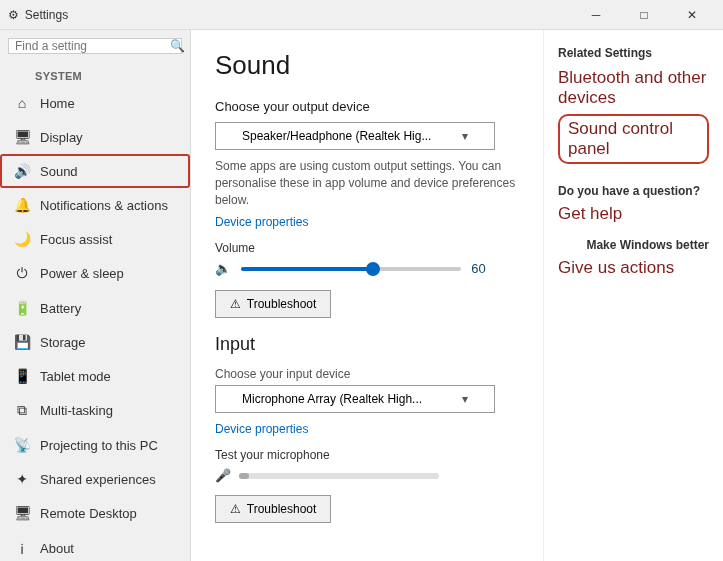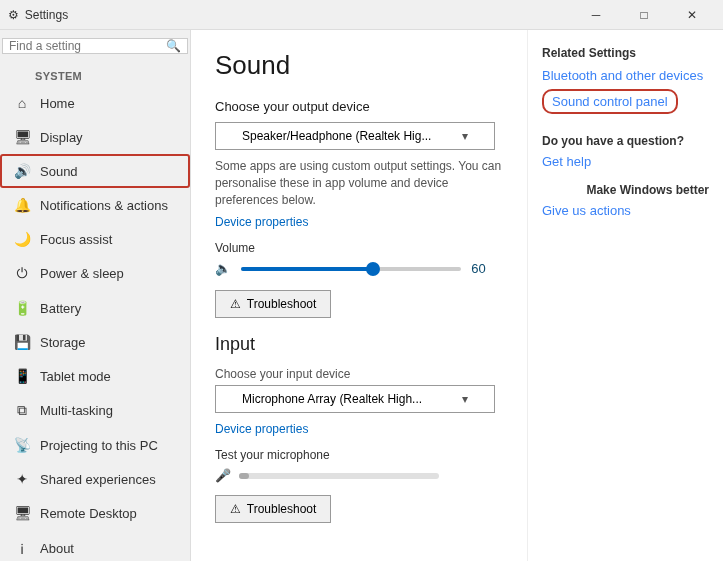--- a/index.html
+++ b/index.html
@@ -56,21 +56,21 @@
     .sidebar {
       width: 191px;
       background: #f0f0f0;
       display: flex;
       flex-direction: column;
       overflow-y: auto;
       border-right: 1px solid #ddd;
       flex-shrink: 0;
     }
     .search-box {
-      margin: 8px 2px;
+      margin: 8px 8px;
       display: flex;
       align-items: flex-start;
       background: #fff;
       border: 1px solid #ccc;
       height: 30px;
       padding: 0 6px;
     }
     .search-box input {
       border: none;
       outline: none;
@@ -235,35 +235,35 @@
     }
     .mic-bar-fill {
       width: 10px;
       height: 6px;
       background: #aaa;
       border-radius: 3px;
     }
 
     
     .right-panel {
-      width: 196px;
+      width: 180px;
       padding: 16px 14px;
       background: #fff;
       border-left: 1px solid #eee;
       flex-shrink: 0;
     }
     .related-title {
       font-size: 12px;
       font-weight: 600;
       color: #333;
       margin-bottom: 8px;
     }
     .related-link {
-      color: #3b82f6;
-      font-size: 13px;
+      color: #7f1d1d;
+      font-size: 17px;
       cursor: pointer;
       display: block;
       margin-bottom: 6px;
       text-decoration: none;
     }
     .related-link.highlighted-link {
       border: 2px solid #c0392b;
       border-radius: 10px;
       padding: 3px 8px;
       display: inline-block;

